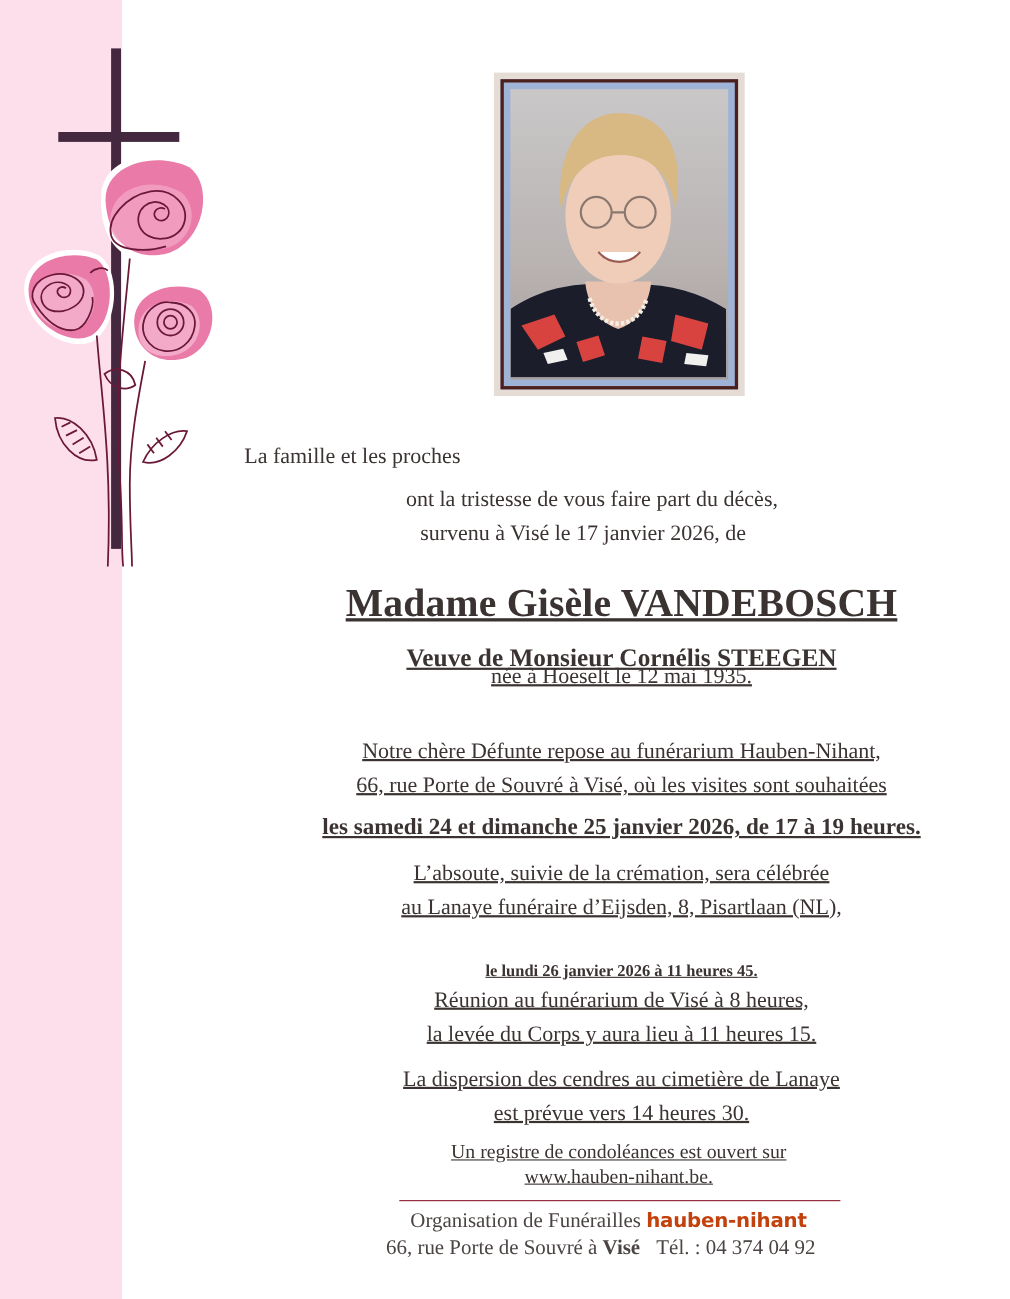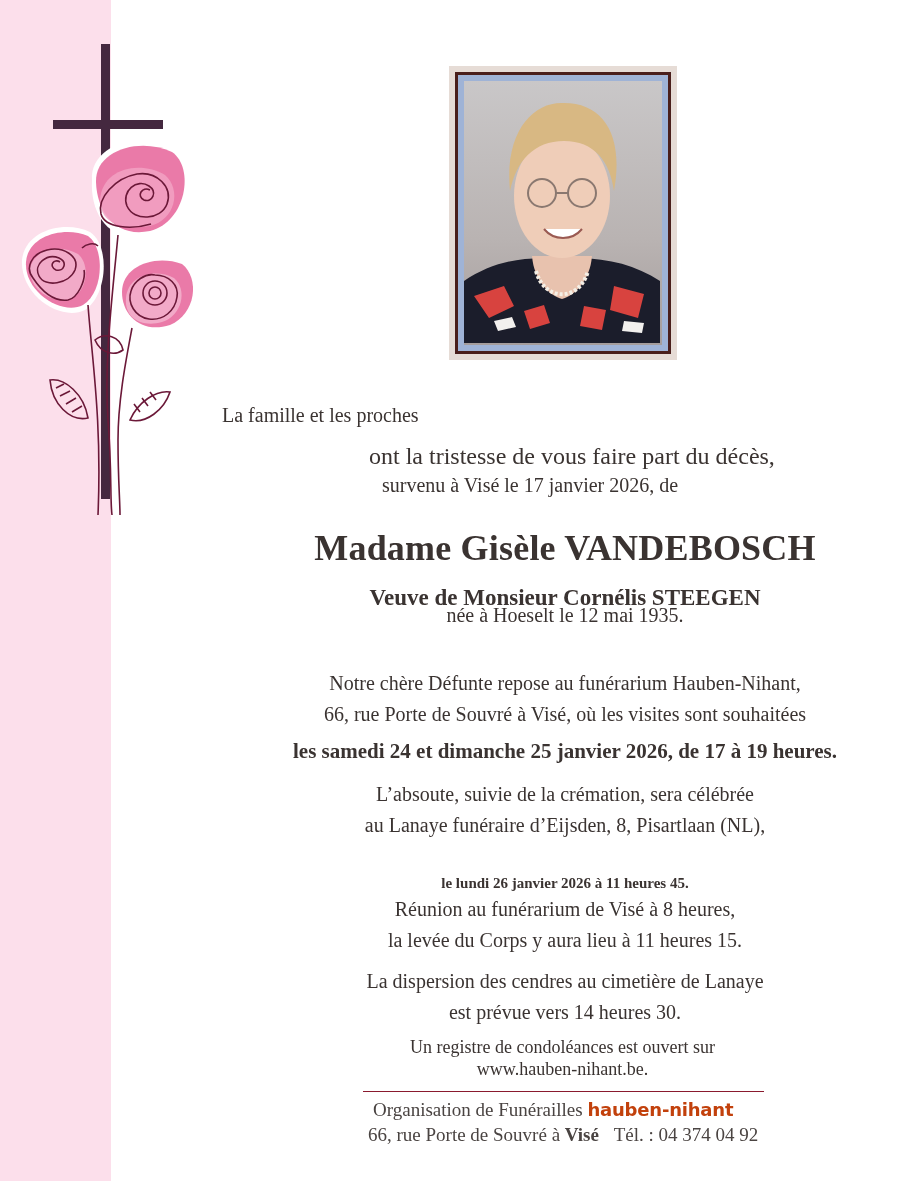--- a/index.html
+++ b/index.html
@@ -16,34 +16,34 @@
   .portrait-inner {
     position: absolute; left: 6px; top: 6px; right: 6px; bottom: 6px;
     border: 3px solid #4a1f1c; background: #9fb3d6; box-sizing: border-box;
   }
   .portrait-photo {
     position: absolute; left: 6px; top: 6px; right: 6px; bottom: 6px; overflow: hidden;
     background: linear-gradient(180deg, #c9c7c8 0%, #b9b3b2 60%, #a59d9c 100%);
   }
   .txt { position: absolute; white-space: nowrap; font-family: "Liberation Serif", serif; }
   .narrow { font-family: "Liberation Sans Narrow", "Liberation Serif", serif; }
-  .center { left: 220px; width: 690px; text-align: center; }
+  .center { left: 220px; width: 690px; text-align: center; text-decoration: underline; }
   .intro1 { left: 222px; top: 404px; font-size: 20px; }
-  .intro2 { left: 369px; top: 443px; font-size: 24px; }
+  .intro2 { left: 369px; top: 443px; font-size: 20px; }
   .intro3 { left: 382px; top: 474px; font-size: 20px; }
   .name { top: 527px; font-size: 36px; font-weight: bold; letter-spacing: 0.2px; }
   .widow { top: 585px; font-size: 23px; font-weight: bold; }
   .born { top: 604px; font-size: 20px; }
   .p { font-size: 20px; line-height: 30px; }
   .b { font-weight: bold; font-size: 21px; }
   .small { font-size: 18px; line-height: 21px; }
   .rule { position: absolute; left: 363px; top: 1091px; width: 401px; height: 1px; background: #8a1a2e; }
   .footer1 { left: 373px; top: 1099px; font-size: 19px; color: #4a4442; font-family: "Liberation Serif", serif; }
   .brand { color: #c2410c; font-family: "DejaVu Sans", sans-serif; font-weight: bold; font-size: 18px; letter-spacing: -0.2px; }
-  .footer2 { left: 368px; top: 1124px; font-size: 19px; color: #4a4442; font-family: "Liberation Serif", serif; }
+  .footer2 { left: 351px; top: 1124px; font-size: 19px; color: #4a4442; font-family: "Liberation Serif", serif; }
 </style>
 </head>
 <body>
 
 <div class="side-band"></div>
 
 <svg class="floral" viewBox="0 0 220 530">
   <rect x="101" y="44" width="9" height="455" fill="#44283f"></rect>
   <rect x="53" y="120" width="110" height="9" fill="#44283f"></rect>
   <path d="M92 180 C90 145,140 130,175 148 C200 165,190 225,150 235 C110 245,90 215,92 180 Z" fill="#fff"></path>

